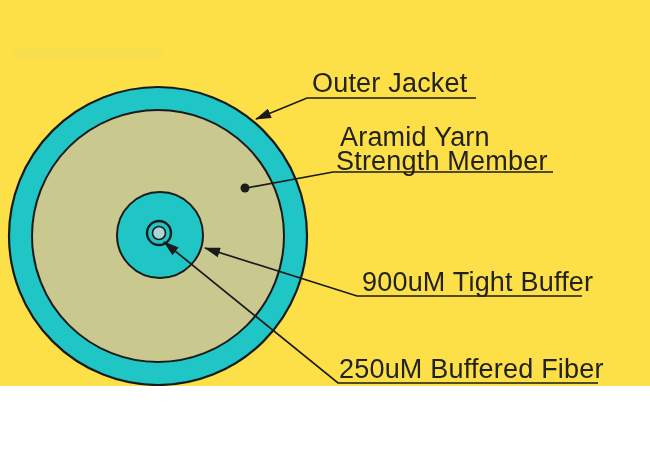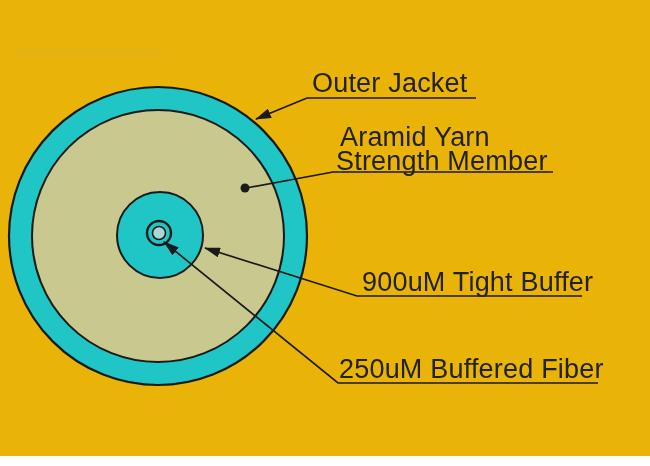--- a/index.html
+++ b/index.html
@@ -3,22 +3,22 @@
 <meta charset="utf-8">
 <style>
   html, body {
     margin: 0;
     padding: 0;
     background: #ffffff;
   }
   .stage {
     position: relative;
     width: 650px;
-    height: 456px;
-    background: #eab308;
+    height: 386px;
+    background: #fde047;
     overflow: hidden;
     font-family: "Liberation Sans", sans-serif;
   }
   svg.diagram {
     position: absolute;
     inset: 0;
     display: block;
   }
   .outlined {
     stroke: #1a1a1a;

